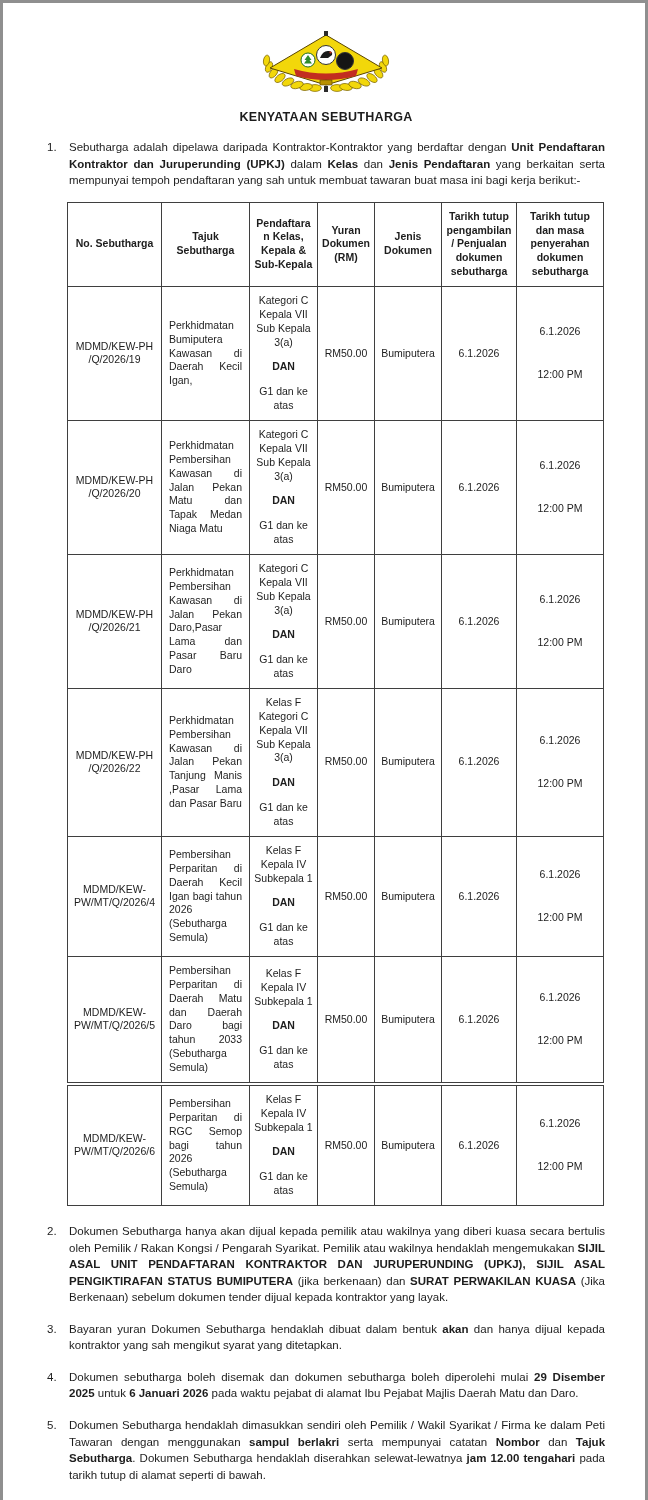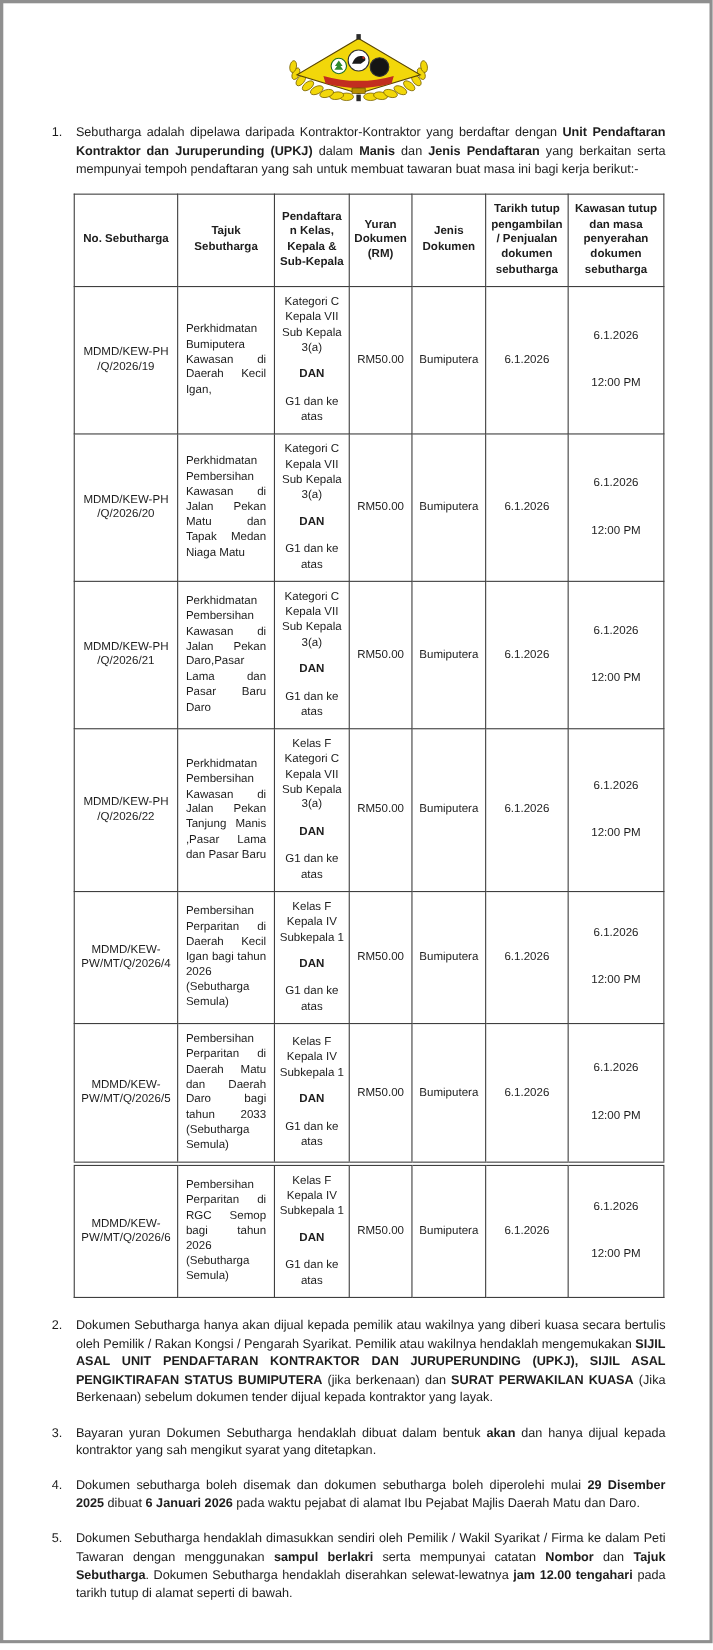--- a/index.html
+++ b/index.html
@@ -106,45 +106,46 @@
 
       <circle cx="85" cy="30" r="8.5" fill="#151515" stroke="#333333" stroke-width="1"></circle>
 
       <path d="M34 38 Q66 47 98 38 L96 45 Q66 53 36 45 Z" fill="#C22D20"></path>
 
       <rect x="60" y="49" width="12" height="5" fill="#b89000" stroke="#5a4500" stroke-width="0.6"></rect>
       <rect x="64" y="55" width="4" height="6" fill="#2b2b2b"></rect>
     </svg>
   </div>
 
+  <div class="doc-title">KENYATAAN SEBUTHARGA</div>
 
   <div class="item">
     <span class="num">1.</span>
-    <span class="txt just"><span>Sebutharga adalah dipelawa daripada Kontraktor-Kontraktor yang berdaftar dengan </span><b>Unit Pendaftaran Kontraktor dan Juruperunding (UPKJ)</b><span> dalam </span><b>Manis</b><span> dan </span><b>Jenis Pendaftaran</b><span> yang berkaitan serta mempunyai tempoh pendaftaran yang sah untuk membuat tawaran buat masa ini bagi kerja berikut:-</span></span>
+    <span class="txt just"><span>Sebutharga adalah dipelawa daripada Kontraktor-Kontraktor yang berdaftar dengan </span><b>Unit Pendaftaran Kontraktor dan Juruperunding (UPKJ)</b><span> dalam </span><b>Kelas</b><span> dan </span><b>Jenis Pendaftaran</b><span> yang berkaitan serta mempunyai tempoh pendaftaran yang sah untuk membuat tawaran buat masa ini bagi kerja berikut:-</span></span>
   </div>
 
   <table class="quote">
     <colgroup>
       <col style="width:94px">
         <col style="width:88px">
         <col style="width:68px">
       <col style="width:57px">
         <col style="width:67px">
         <col style="width:75px">
         <col style="width:87px">
     </colgroup>
     <thead>
       <tr>
         <th>No. Sebutharga</th>
         <th>Tajuk Sebutharga</th>
         <th>Pendaftaran Kelas, Kepala &amp; Sub-Kepala</th>
         <th>Yuran Dokumen (RM)</th>
         <th>Jenis Dokumen</th>
         <th>Tarikh tutup pengambilan / Penjualan dokumen sebutharga</th>
-        <th>Kawasan tutup dan masa penyerahan dokumen sebutharga</th>
+        <th>Tarikh tutup dan masa penyerahan dokumen sebutharga</th>
       </tr>
     </thead>
     <tbody>
         <tr>
           <td>MDMD/KEW-PH /Q/2026/19</td>
           <td class="tajuk">Perkhidmatan Bumiputera Kawasan di Daerah Kecil Igan,</td>
           <td>
             <div>Kategori C Kepala VII Sub Kepala 3(a)</div>
             <div class="dan">DAN</div>
             <div>G1 dan ke atas</div>
@@ -259,21 +260,21 @@
   <div class="item" style="margin-top:17px">
     <span class="num">2.</span>
     <span class="txt just"><span>Dokumen Sebutharga hanya akan dijual kepada pemilik atau wakilnya yang diberi kuasa secara  bertulis oleh Pemilik / Rakan Kongsi / Pengarah Syarikat. Pemilik atau wakilnya hendaklah mengemukakan </span><b>SIJIL ASAL UNIT PENDAFTARAN KONTRAKTOR DAN JURUPERUNDING (UPKJ), SIJIL ASAL PENGIKTIRAFAN STATUS BUMIPUTERA</b><span> (jika berkenaan) dan </span><b>SURAT PERWAKILAN KUASA</b><span> (Jika Berkenaan) sebelum dokumen tender dijual kepada kontraktor yang layak.</span></span>
   </div>
   <div class="item">
     <span class="num">3.</span>
     <span class="txt just"><span>Bayaran yuran Dokumen Sebutharga hendaklah dibuat dalam bentuk </span><b>akan</b><span> dan hanya dijual kepada kontraktor yang sah mengikut syarat yang ditetapkan.</span></span>
   </div>
   <div class="item">
     <span class="num">4.</span>
-    <span class="txt just"><span>Dokumen sebutharga boleh disemak dan dokumen sebutharga boleh diperolehi mulai </span><b>29 Disember 2025</b><span> dibuat </span><b>6 Januari 2026</b><span> pada waktu pejabat di alamat Ibu Pejabat Majlis Daerah Matu dan Daro.</span></span>
+    <span class="txt just"><span>Dokumen sebutharga boleh disemak dan dokumen sebutharga boleh diperolehi mulai </span><b>29 Disember 2025</b><span> untuk </span><b>6 Januari 2026</b><span> pada waktu pejabat di alamat Ibu Pejabat Majlis Daerah Matu dan Daro.</span></span>
   </div>
   <div class="item">
     <span class="num">5.</span>
     <span class="txt just"><span>Dokumen Sebutharga hendaklah dimasukkan sendiri oleh Pemilik / Wakil Syarikat / Firma ke dalam  Peti Tawaran dengan menggunakan </span><b>sampul berlakri</b><span> serta mempunyai catatan </span><b>Nombor</b><span> dan </span><b>Tajuk Sebutharga</b><span>. Dokumen Sebutharga hendaklah diserahkan selewat-lewatnya </span><b>jam 12.00 tengahari</b><span> pada tarikh tutup di alamat seperti di bawah.</span></span>
   </div>
 
 
 </div>
 
 </body></html>

